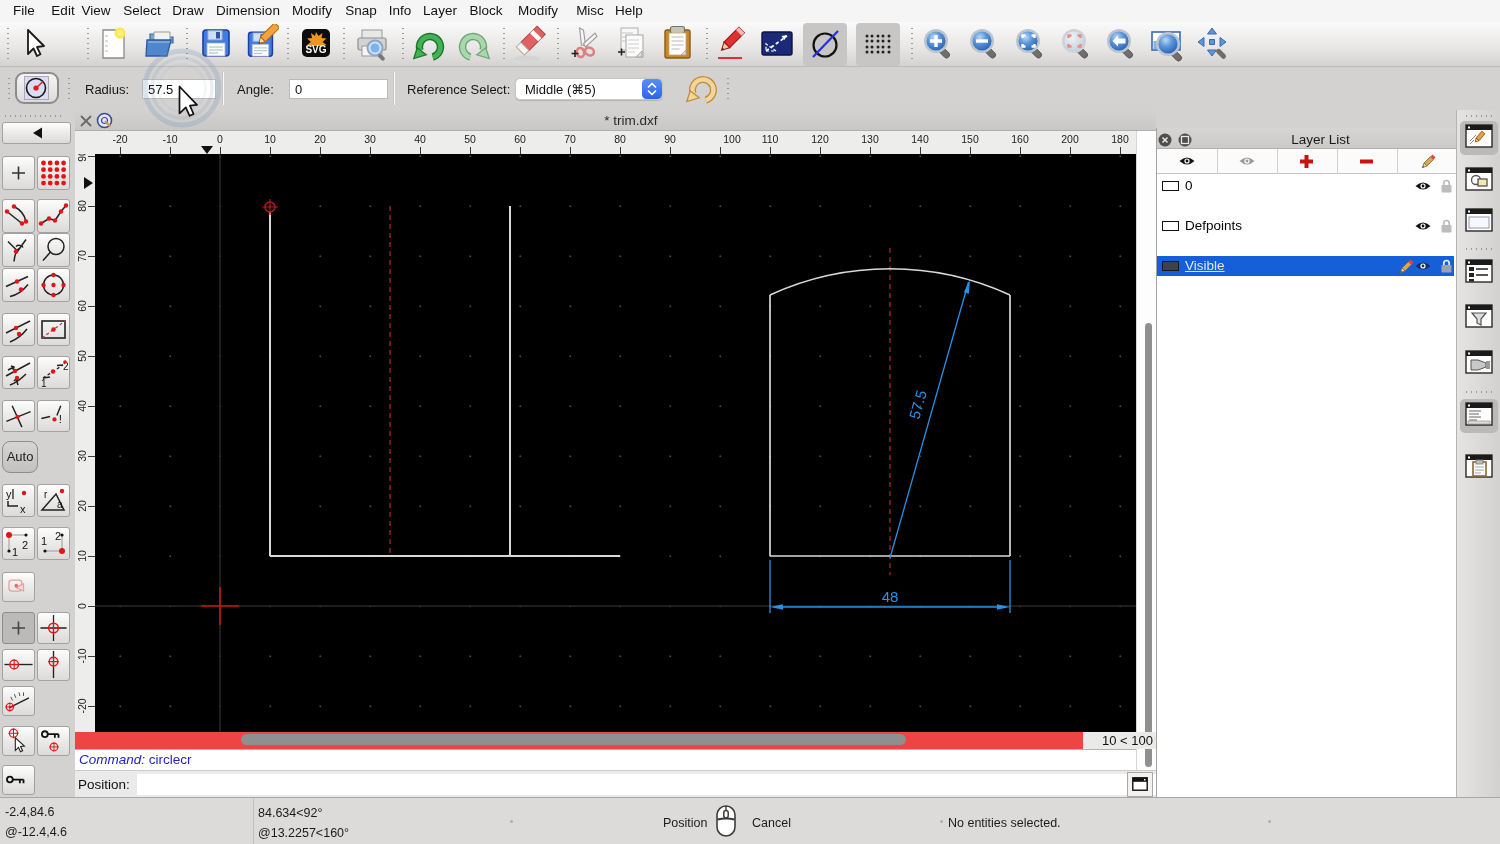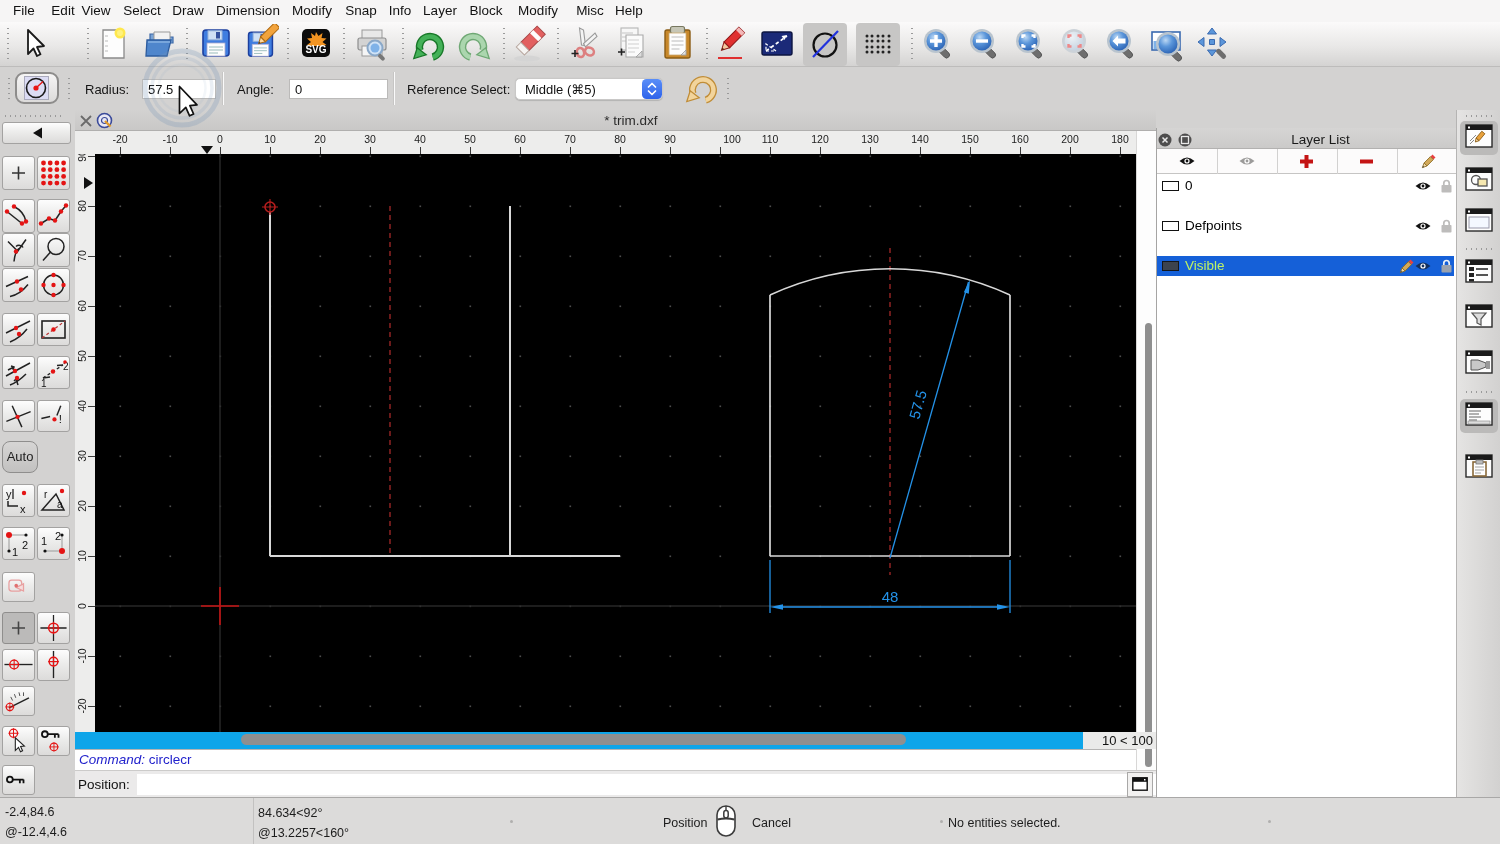--- a/index.html
+++ b/index.html
@@ -21,21 +21,21 @@
 #leftdock{left:0;top:110px;width:75px;height:687px;background:#d3d2d1;}
 .lbtn{position:absolute;width:33px;border:1px solid #a3a2a1;border-radius:3px;background:linear-gradient(180deg,#fdfdfd,#ececeb 45%,#dcdbda);}
 #titlebar{left:75px;top:110px;width:1081px;height:21px;background:linear-gradient(180deg,#d3d2d1,#c9c8c7);border-bottom:1px solid #b0afae;}
 #hruler{left:95px;top:131px;width:1041px;height:23px;background:#ededec;}
 #vruler{left:75px;top:154px;width:20px;height:578px;background:#ededec;}
 #rcorner{left:75px;top:131px;width:20px;height:23px;background:#ededec;}
 .rlabel{position:absolute;font-size:10.5px;color:#222;}
 .tick{position:absolute;background:#3a3a3a;}
 #canvas{left:95px;top:154px;width:1041px;height:578px;background:#000;}
 #vscroll{left:1136px;top:131px;width:20px;height:639px;background:#fdfdfd;border-left:1px solid #d8d7d6;}
-#hscrollrow{left:75px;top:732px;width:1081px;height:17px;background:#0ea5e9;padding-left:14px;}
+#hscrollrow{left:75px;top:732px;width:1081px;height:17px;background:#ef4444;padding-left:14px;}
 #cmdrow{left:75px;top:749px;width:1061px;height:21px;background:#fff;border-top:1px solid #b5b4b3;}
 #posrow{left:75px;top:770px;width:1081px;height:27px;background:#ebeaea;border-top:1px solid #cccbca;}
 #layerpanel{left:1156px;top:110px;width:300px;height:687px;background:#fff;border-left:1px solid #a5a4a3;margin-top:18px;}
 #rightstrip{left:1456px;top:110px;width:44px;height:687px;background:linear-gradient(90deg,#e5e4e3,#d2d1d0);border-left:1px solid #b5b4b3;}
 #statusbar{left:0;top:797px;width:1500px;height:47px;background:#dcdbda;border-top:1px solid #a9a8a7;}
 #statusbar div{position:absolute;font-size:12.5px;color:#1c1c1c;}
 .lrow{position:absolute;left:0;width:297px;height:20px;}
 .lrow .nm{position:absolute;left:28px;top:2px;font-size:13.5px;color:#000;}
 .sw{position:absolute;left:5px;top:5px;width:17px;height:10px;border:1.5px solid #111;}
 </style></head><body>
@@ -660,21 +660,21 @@
         <circle cx="8" cy="5" r="2.6" fill="#fff"></circle>
         <circle cx="8" cy="5" r="1.4" fill="#111"></circle>
       </svg>
       <svg class="abs" style="left:283px;top:3px;" width="13" height="14" viewBox="0 0 13 14">
         <rect x="1.5" y="6" width="10" height="7.5" rx="0.8" fill="#bdbcbb"></rect>
         <path d="M3.8 6 V4.2 a2.7 2.7 0 0 1 5.4 0 V6" fill="none" stroke="#bdbcbb" stroke-width="1.7"></path>
       </svg>
     </div>
     <div class="lrow" style="top:128px;background:#1560d8;">
       <div class="sw" style="background:#3c434e;border-color:#14171c;"></div>
-      <span class="nm" style="color:#bef264;">Visible</span>
+      <span class="nm" style="color:#e5e5e5;text-decoration:underline;">Visible</span>
       <svg class="abs" style="left:240px;top:2px;" width="18" height="18" viewBox="0 0 18 18">
         <g transform="rotate(45 9 9)">
           <rect x="6.9" y="0.5" width="4.2" height="3" fill="#e84040"></rect>
           <rect x="6.9" y="3.5" width="4.2" height="9" fill="#d2a95a" stroke="#8a6a20" stroke-width="0.8"></rect>
           <path d="M6.9 12.5 l2.1 4.5 l2.1 -4.5 z" fill="#f0d8a8" stroke="#8a6a20" stroke-width="0.8"></path>
           <path d="M8.2 15.2 l0.8 1.8 l0.8 -1.8 z" fill="#444"></path>
         </g>
       </svg>
       <svg class="abs" style="left:258px;top:5px;" width="16" height="10" viewBox="0 0 16 10">
         <path d="M0.5 5 Q8 -2 15.5 5 Q8 12 0.5 5 Z" fill="#14305e"></path>

